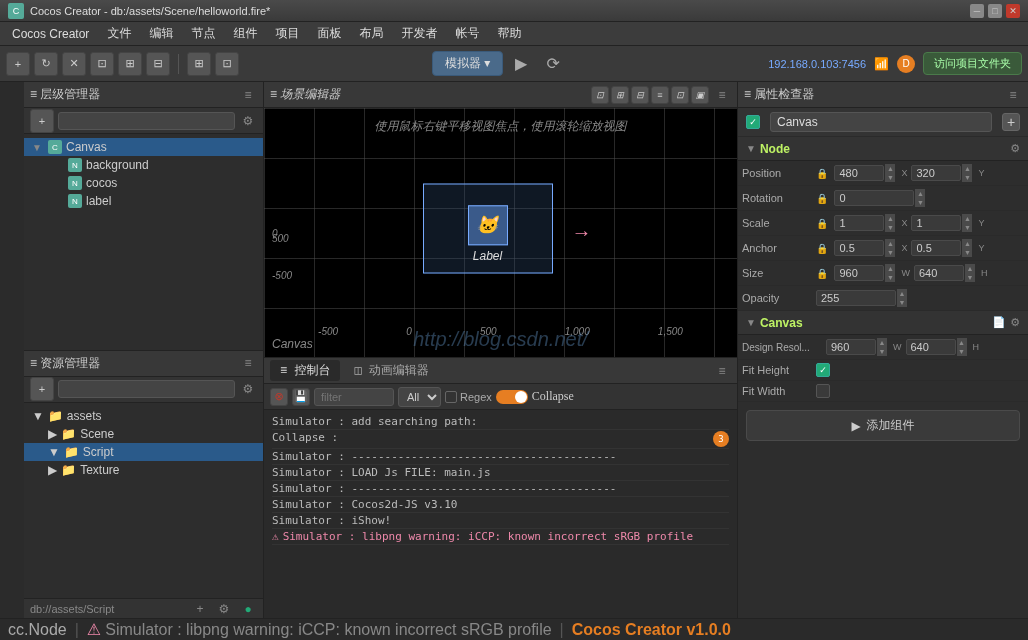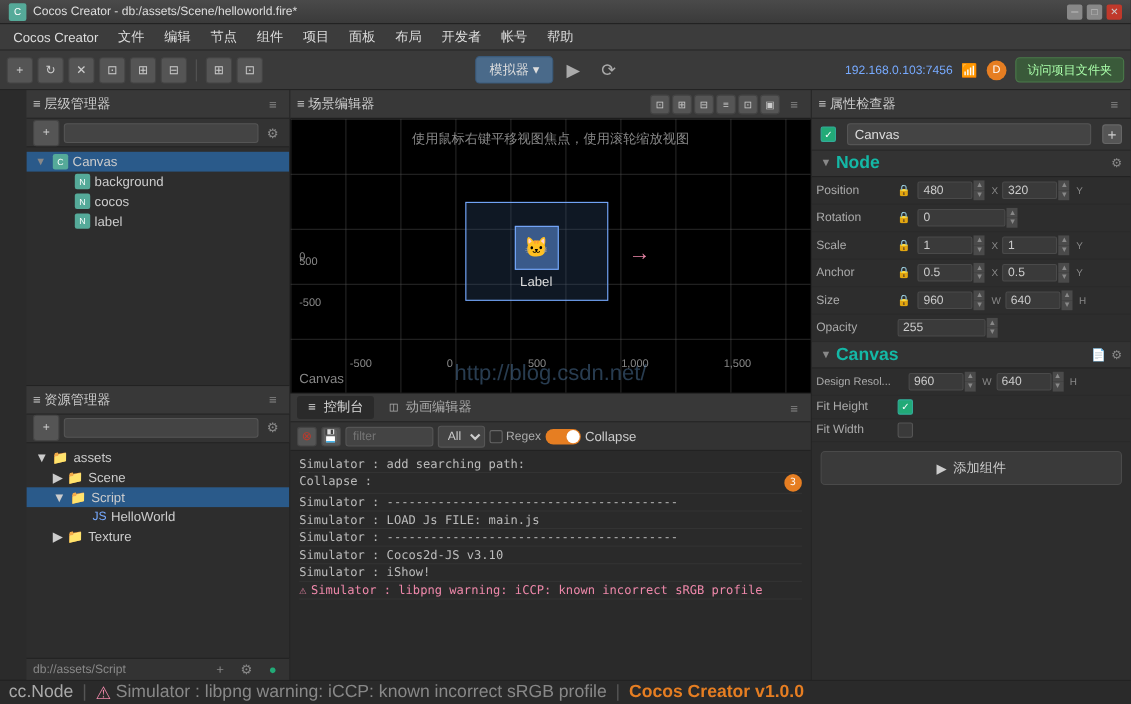--- a/index.html
+++ b/index.html
@@ -293,20 +293,21 @@
       border-right: 1px solid #222;
     }
 
     
     #scene-editor {
       flex: 1;
       background: #2d2d2d;
       display: flex;
       flex-direction: column;
       border-bottom: 1px solid #222;
+      font-style: italic;
     }
     .scene-canvas {
       flex: 1;
       background: #000000;
       position: relative;
       overflow: hidden;
     }
     .scene-grid {
       position: absolute;
       top: 0; left: 0; right: 0; bottom: 0;
@@ -435,22 +436,23 @@
       background: #444;
       border: 1px solid #555;
       border-radius: 3px;
       padding: 2px 4px;
       color: #ccc;
       font-size: 11px;
       outline: none;
     }
     .toggle-switch {
       display: flex;
-      align-items: flex-start;
+      align-items: flex-end;
       gap: 4px;
+      font-family: Liberation Serif, serif;
     }
     .switch-track {
       width: 32px;
       height: 14px;
       background: #e67e22;
       border-radius: 7px;
       position: relative;
       cursor: pointer;
     }
     .switch-thumb {
@@ -547,22 +549,22 @@
     .section-header {
       height: 24px;
       background: #333;
       display: flex;
       align-items: center;
       padding: 0 8px;
       border-bottom: 1px solid #222;
       cursor: pointer;
     }
     .section-title {
-      font-size: 16px;
-      color: #14b8a6;
+      font-size: 12px;
+      color: #bef264;
       font-weight: bold;
       flex: 1;
     }
     .section-settings {
       color: #888;
       font-size: 11px;
       cursor: pointer;
     }
     .property-row {
       display: flex;
@@ -823,25 +825,20 @@
         <div class="asset-tree-item" style="padding-left:24px">
           <span class="arrow">▶</span>
           <span class="folder-icon yellow">📁</span>
           <span>Scene</span>
         </div>
         <div class="asset-tree-item selected" style="padding-left:24px">
           <span class="arrow">▼</span>
           <span class="folder-icon yellow">📁</span>
           <span>Script</span>
         </div>
-        <div class="asset-tree-item" style="padding-left:44px">
-          <span class="arrow" style="width:12px"></span>
-          <span class="file-icon">JS</span>
-          <span>HelloWorld</span>
-        </div>
         <div class="asset-tree-item" style="padding-left:24px">
           <span class="arrow">▶</span>
           <span class="folder-icon yellow">📁</span>
           <span>Texture</span>
         </div>
       </div>
       <div class="assets-bottom">
         <span>db://assets/Script</span>
         <div style="margin-left:auto;display:flex;gap:6px">
           <span class="panel-icon-btn">+</span>

